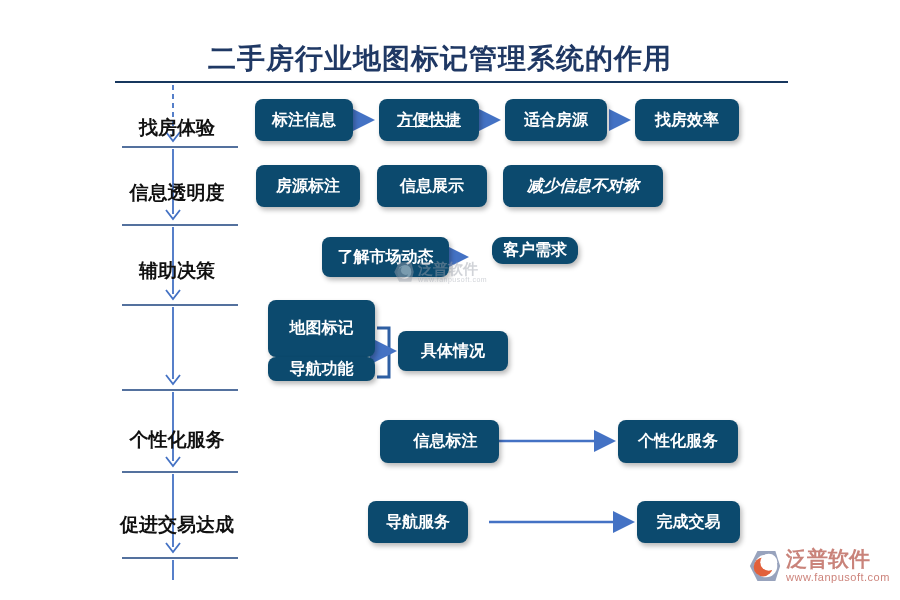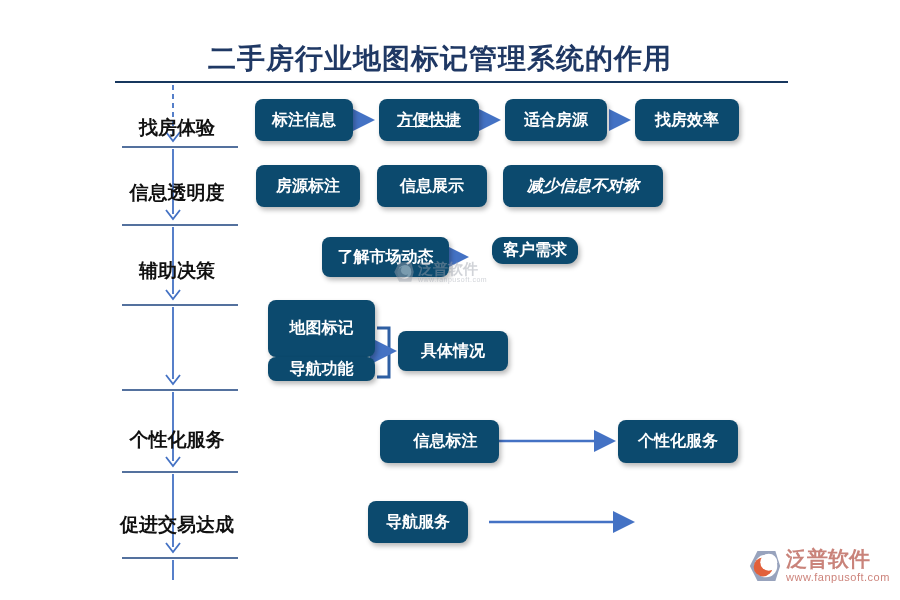--- a/index.html
+++ b/index.html
@@ -105,20 +105,21 @@
   <div class="box" style="left:492px;top:237px;width:86px;height:27px;border-radius:11px;">客户需求</div>
 
   <div class="box" style="left:268px;top:300px;width:107px;height:57px;">地图标记</div>
   <div class="box" style="left:268px;top:357px;width:107px;height:24px;">导航功能</div>
   <div class="box" style="left:398px;top:331px;width:110px;height:40px;">具体情况</div>
 
   <div class="box" style="left:380px;top:420px;width:107px;height:43px;padding-left:12px;">信息标注</div>
   <div class="box" style="left:618px;top:420px;width:120px;height:43px;">个性化服务</div>
 
   <div class="box" style="left:368px;top:501px;width:100px;height:42px;">导航服务</div>
+  <div class="box" style="left:637px;top:501px;width:103px;height:42px;">完成交易</div>
 
   <div class="wm-center">
     <svg width="22" height="22" viewBox="0 0 36 36">
       <polygon points="10,2 30,2 34,18 30,34 10,34 2,18" fill="#9aa0ab"></polygon>
       <circle cx="19" cy="18" r="11" fill="#ffffff"></circle>
       <circle cx="16" cy="19" r="9" fill="#b0b4bc"></circle>
       <circle cx="21" cy="15" r="8" fill="#ffffff"></circle>
     </svg>
     <div>
       <div class="wm-txt">泛普软件</div>

